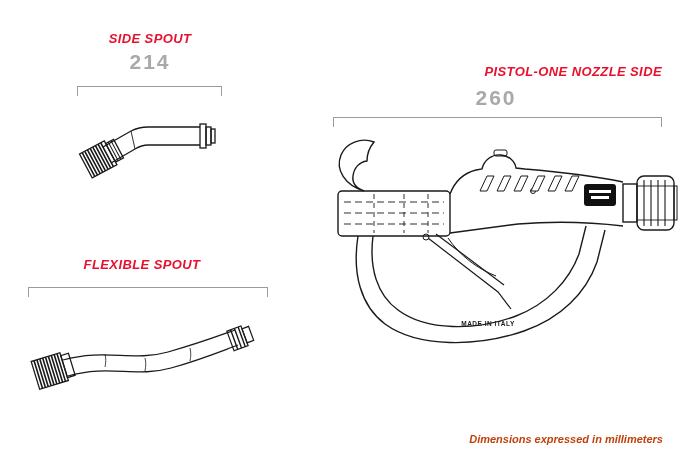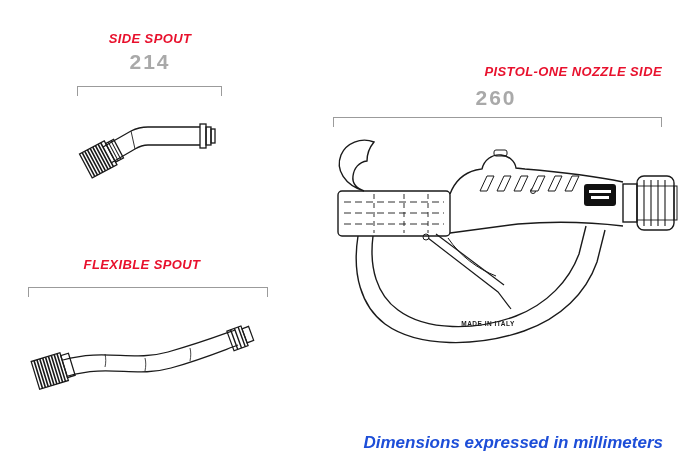--- a/index.html
+++ b/index.html
@@ -30,22 +30,22 @@
   .flex-dim      { left:55px;  top:251px; width:190px; }
   .flex-bracket  { left:28px;  top:287px; width:238px; }
   .flex-svg      { left:25px;  top:305px; width:245px; height:95px; }
 
   .pistol-title   { left:330px; top:64px;  width:332px;text-align:right; }
   .pistol-dim     { left:330px; top:86px;  width:332px; }
   .pistol-bracket { left:333px; top:117px; width:327px; }
   .pistol-svg     { left:328px; top:134px; width:350px; height:215px; }
 
   .footer-note {
-    position:absolute; right:30px; top:433px; color:#1d4ed8;
-    font-size:17px; font-weight:bold; font-style:italic;
+    position:absolute; right:30px; top:433px; color:#c2410c;
+    font-size:11px; font-weight:bold; font-style:italic;
   }
 </style>
 </head>
 <body>
 
 <div class="page">
 
   <h2 class="title rigid-title">SIDE SPOUT</h2>
   <div class="dim rigid-dim">214</div>
   <div class="bracket rigid-bracket"></div>

